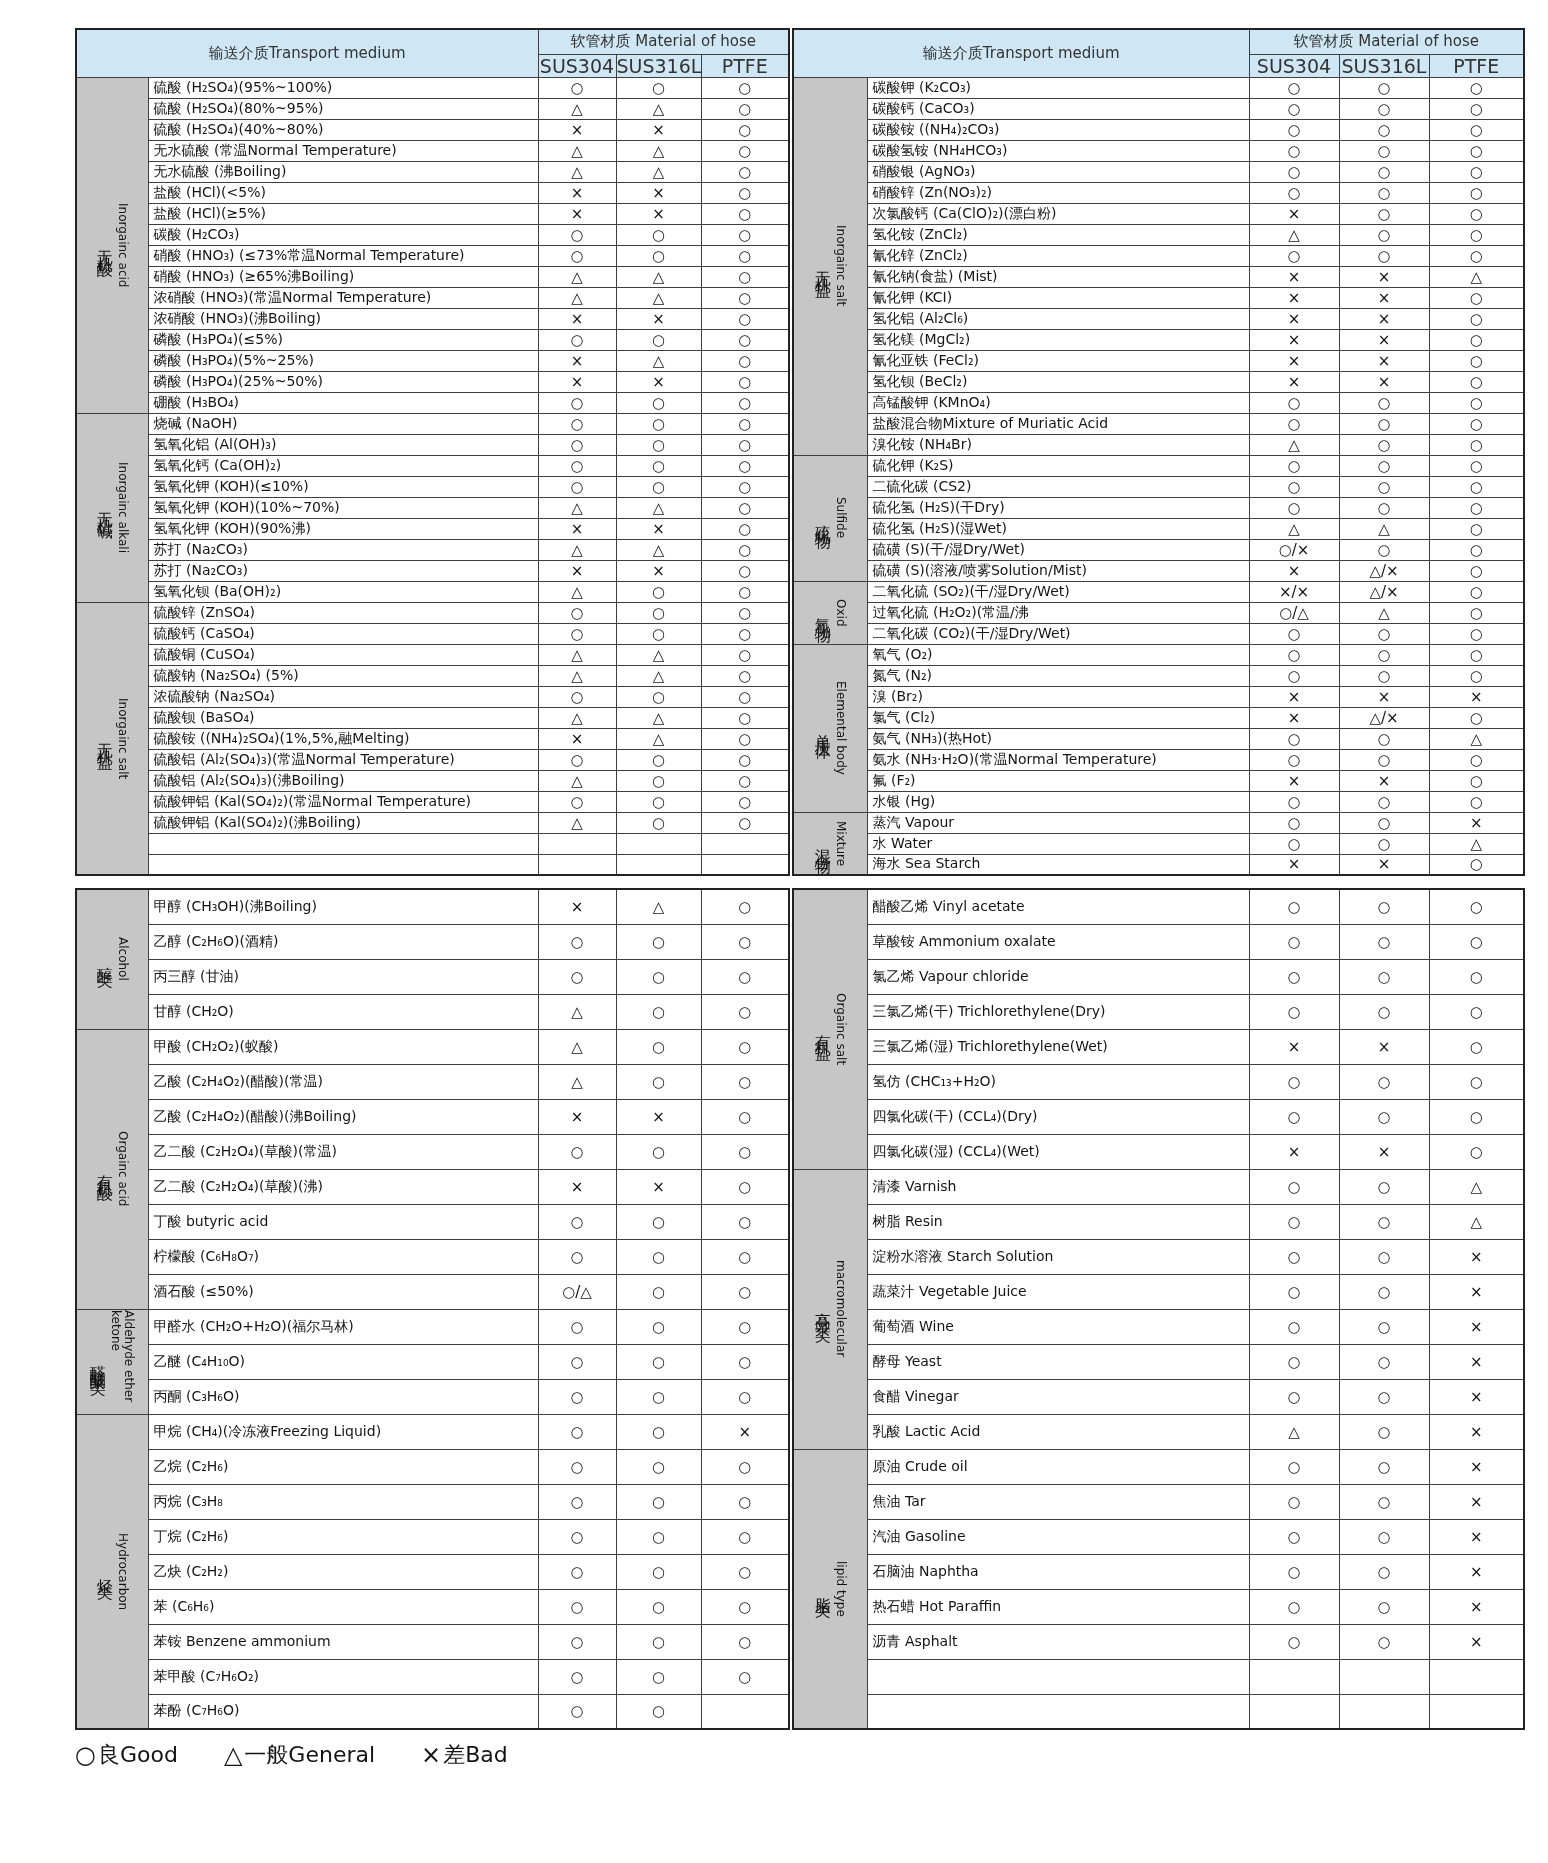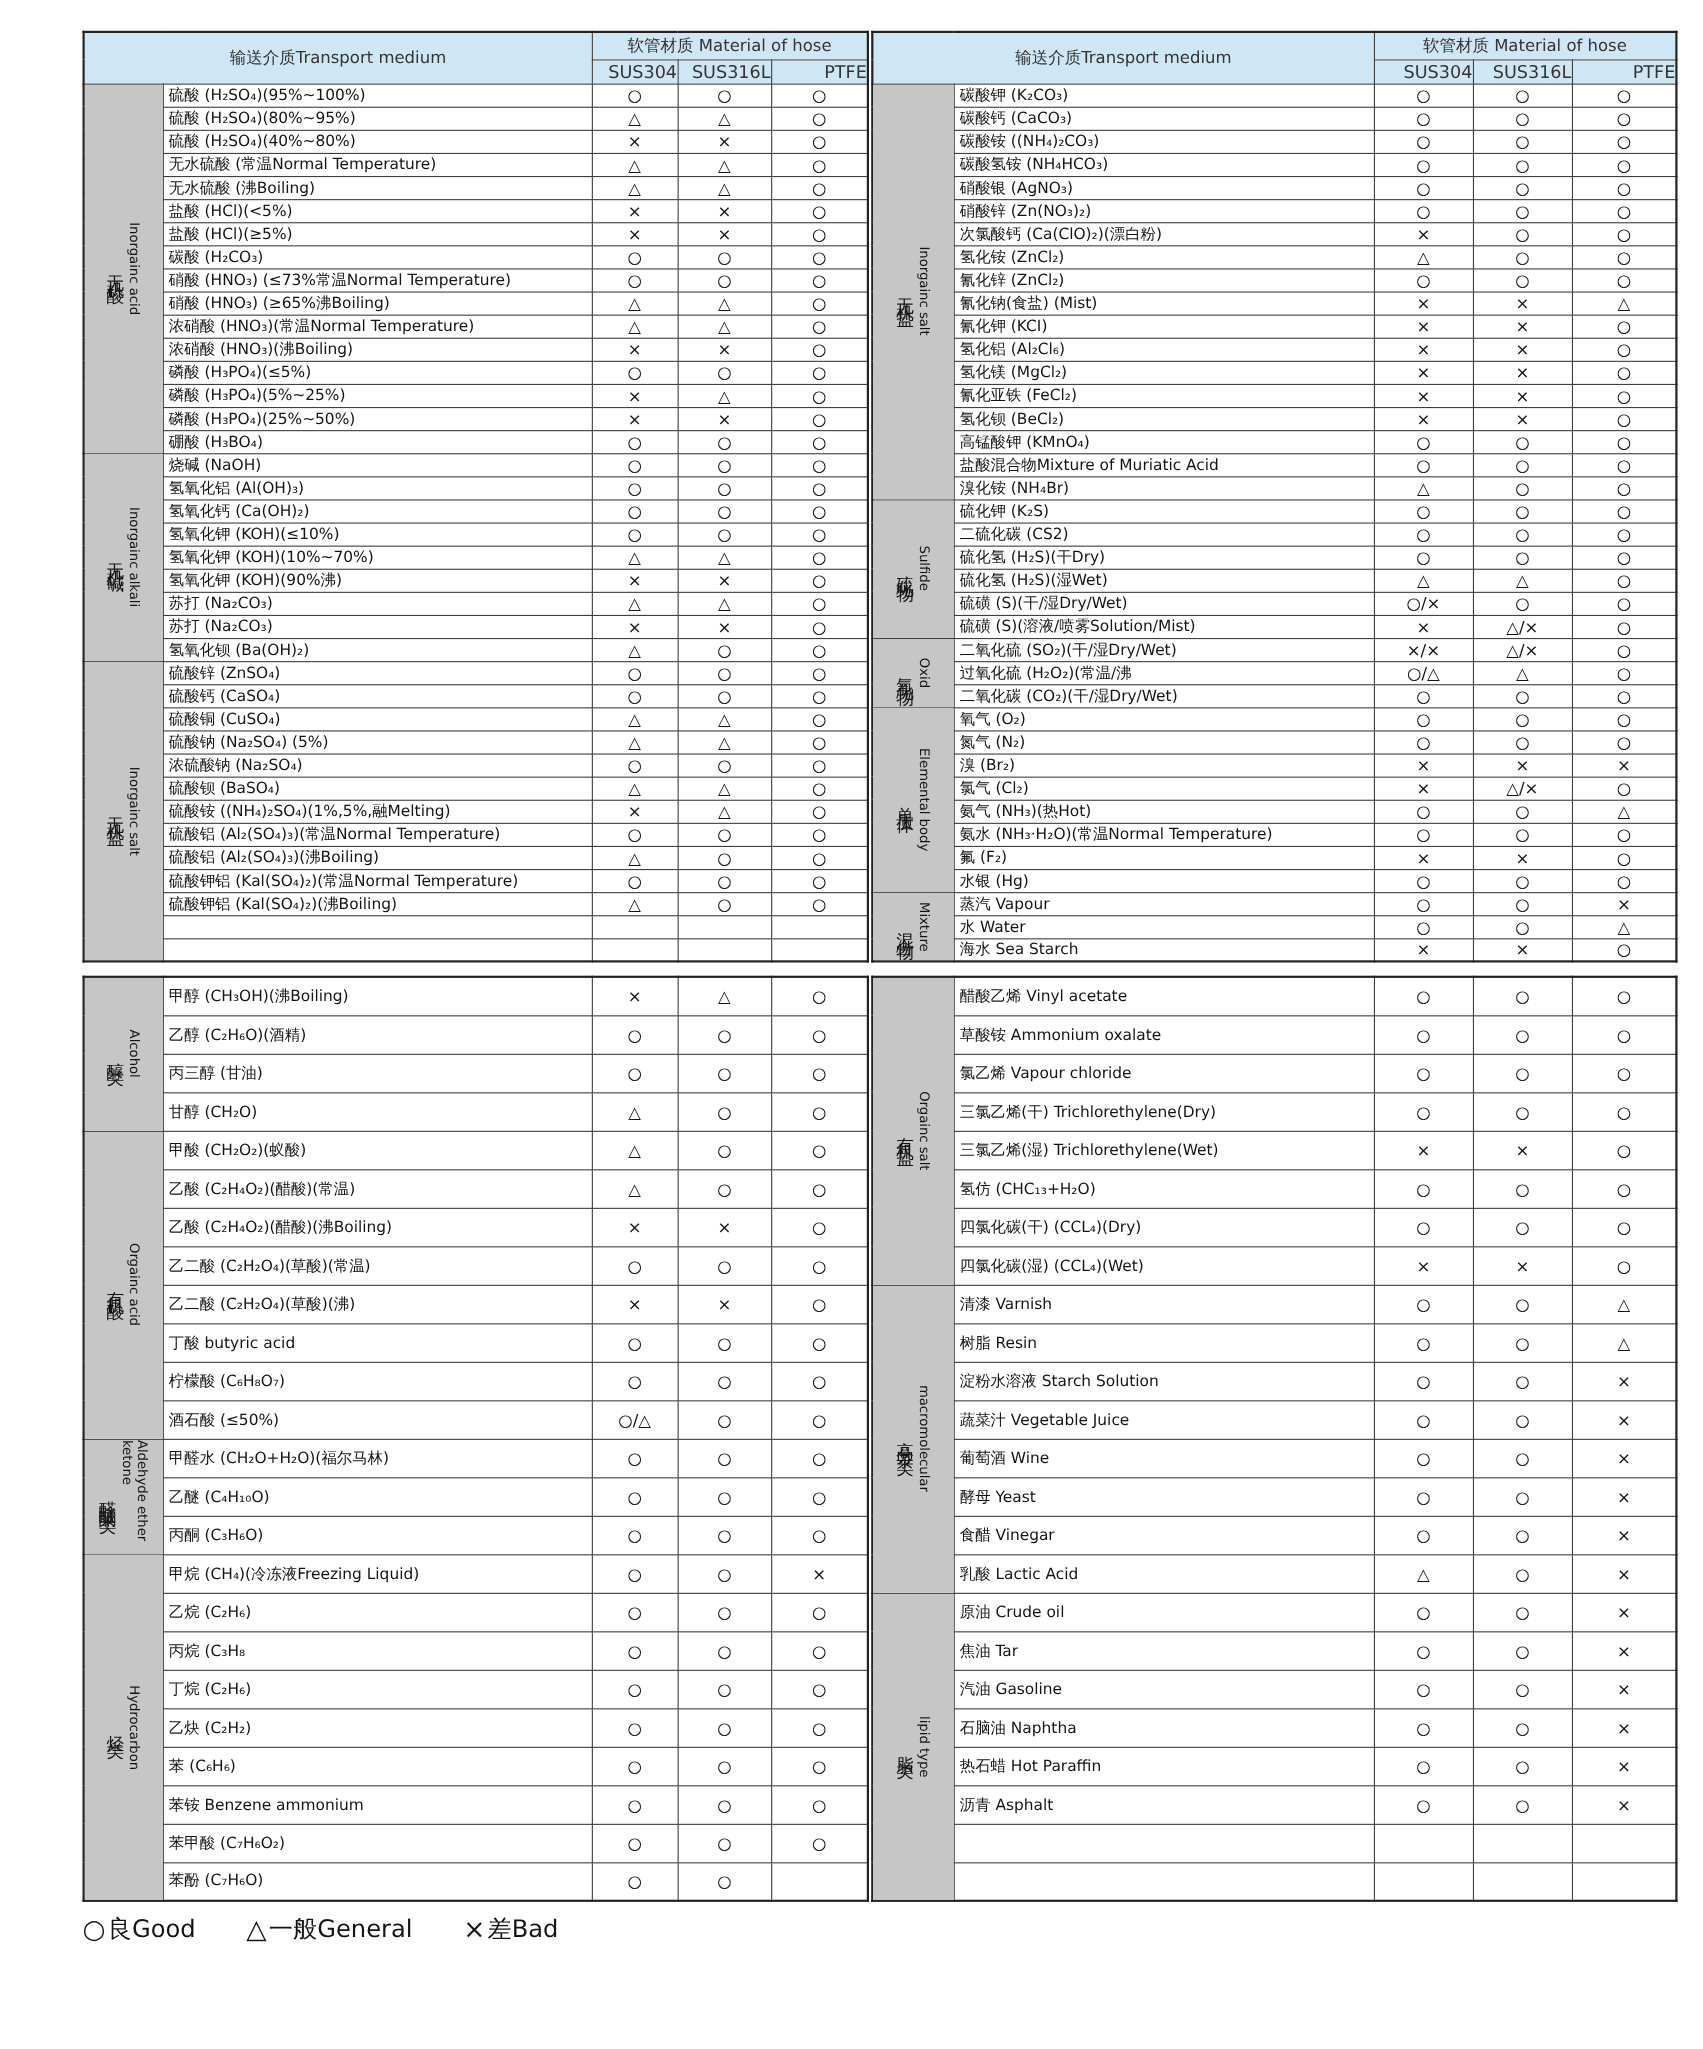--- a/index.html
+++ b/index.html
@@ -22,21 +22,21 @@
   .side-left table{width:713px;}
   .side-right table{width:731px;}
   .block2{margin-top:12px;}
   td,th{border:1px solid var(--border);overflow:hidden;}
   thead th{
     background:var(--header-bg);
     font-weight:normal;font-size:15px;color:#333;
     text-align:center;padding:0;
   }
   .h1 th{height:25px;}
-  .h2 th{height:22px;font-size:16px;text-align:right;}
+  .h2 th{height:22px;font-size:19px;}
   .b1 td{height:21px;}
   .b2 td{height:35px;}
   td.name{font-size:14px;text-align:left;padding:0 2px 0 5px;white-space:nowrap;vertical-align:middle;}
   td.sym{text-align:center;font-size:15px;padding:0;vertical-align:middle;}
   td.cat{background:var(--category-bg);padding:0;position:relative;}
   .cat-inner{position:absolute;inset:0;display:flex;flex-direction:row;align-items:center;justify-content:center;}
   .cat-zh{writing-mode:vertical-rl;text-orientation:upright;font-size:16px;letter-spacing:5px;line-height:1.05;}
   .cat-en{writing-mode:vertical-rl;text-orientation:mixed;font-size:12px;line-height:1.15;margin-left:2px;max-height:100%;}
   .legend{margin-top:10px;font-size:22px;display:flex;align-items:center;}
   .leg-item{margin-right:46px;display:inline-flex;align-items:center;}

